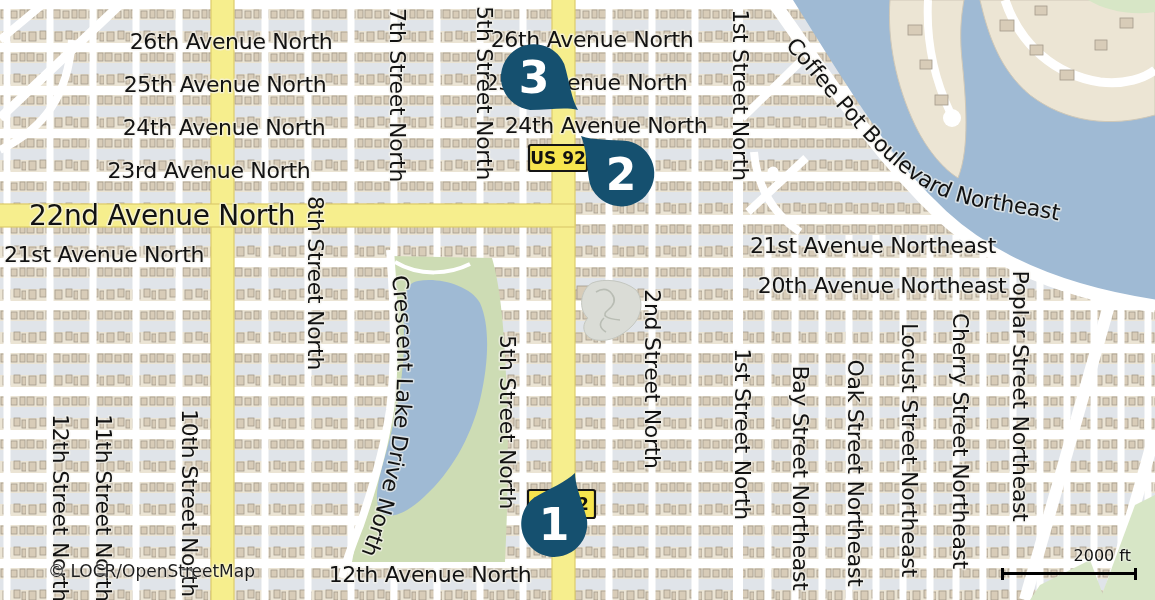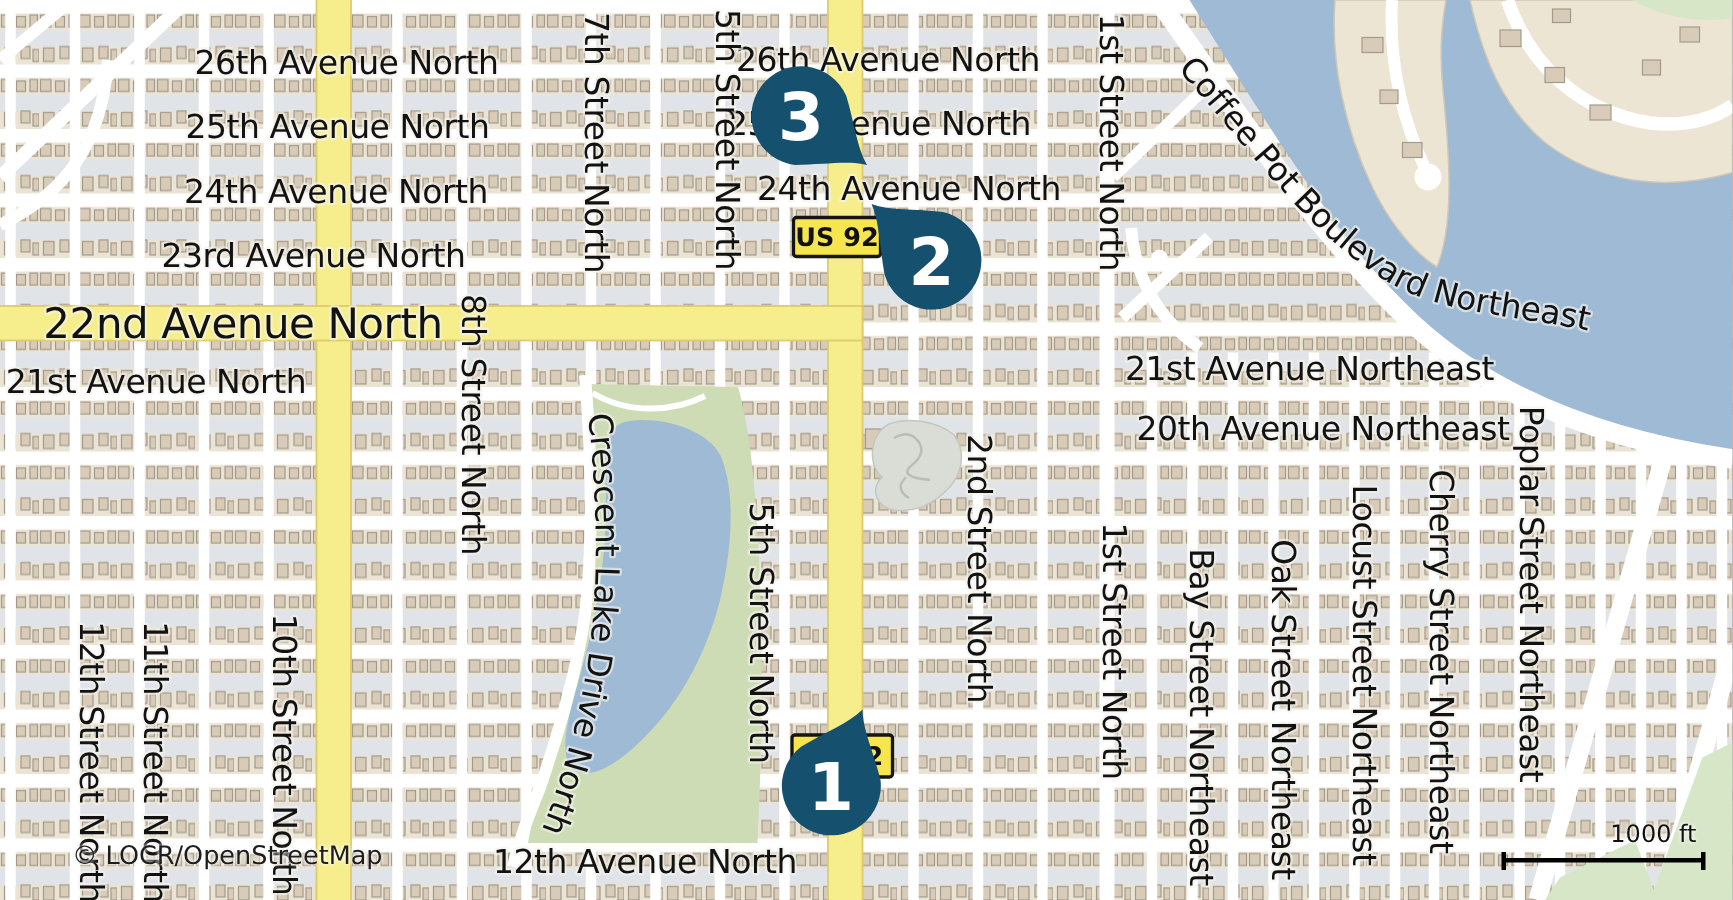--- a/index.html
+++ b/index.html
@@ -232,17 +232,17 @@
       <text class="pin-num" x="621" y="190" text-anchor="middle">2</text>
     </g>
     <g>
       <use href="#pin" xlink:href="#pin" transform="translate(575 473) rotate(-157.8)"></use>
       <text class="pin-num" x="554" y="540" text-anchor="middle">1</text>
     </g>
   </g>
 </svg>
 
   <div class="attribution">© LOCR/OpenStreetMap</div>
-  <div class="scalebar-label">1000 ft</div>
+  <div class="scalebar-label">2000 ft</div>
   <div class="scalebar">
     <div class="scalebar-line"></div>
   </div>
 </div>
 
 </body></html>

